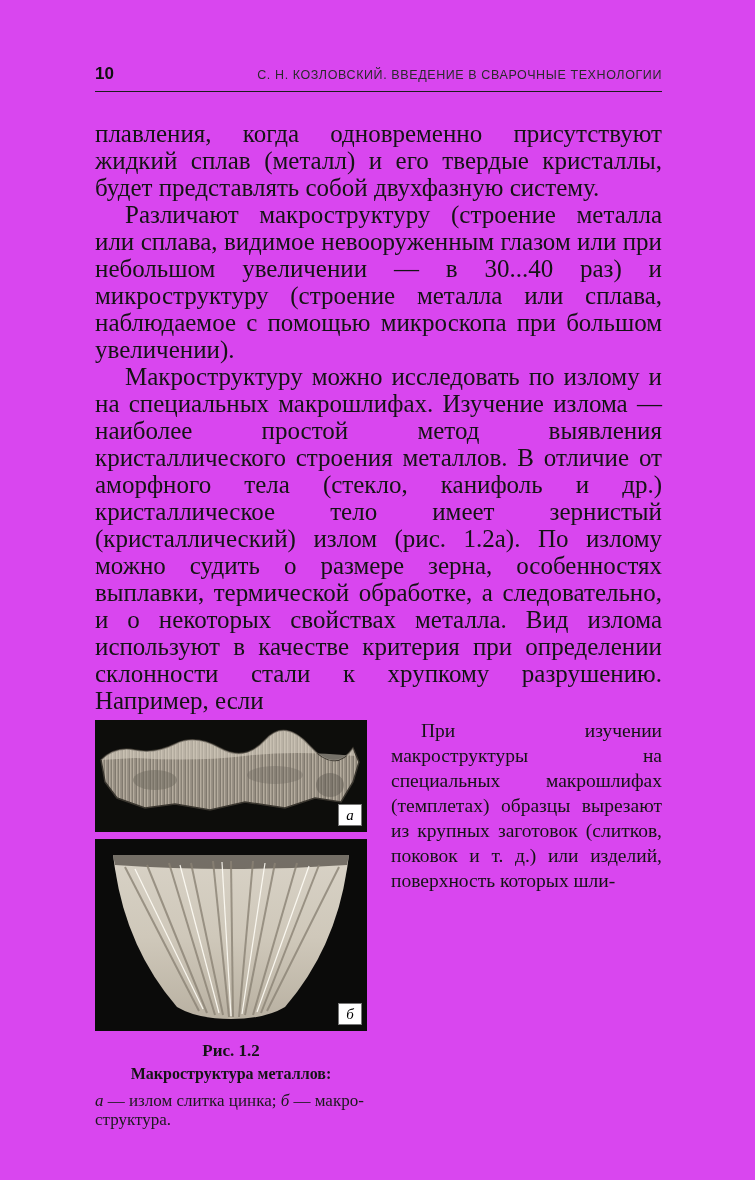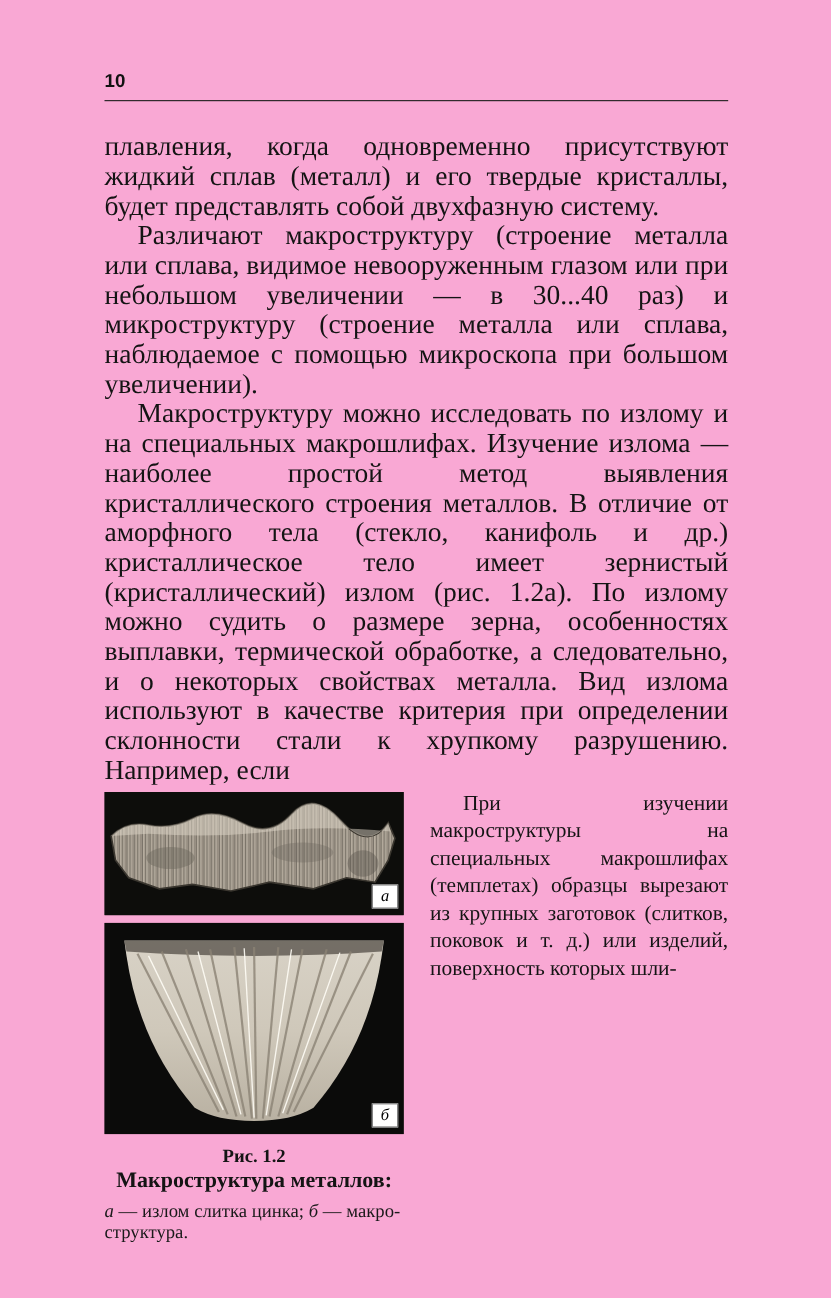--- a/index.html
+++ b/index.html
@@ -1,21 +1,21 @@
 <!DOCTYPE html>
 <html lang="ru"><head>
 <meta charset="utf-8">
 <style>
   html, body { margin: 0; padding: 0; background: #e8e8e8; }
   .page {
     position: relative;
     width: 755px;
     height: 1180px;
     margin: 0 auto;
-    background: #f9a8d4;
+    background: #d946ef;
     font-family: "Liberation Serif", serif;
     color: #141414;
     overflow: hidden;
   }
   .inner {
     position: absolute;
     left: 95px;
     top: 64px;
     width: 567px;
   }
@@ -85,21 +85,21 @@
   figcaption { margin-top: 9px; }
   .cap-title {
     text-align: center;
     font-weight: bold;
     font-size: 17px;
     line-height: 21px;
   }
   .cap-sub {
     text-align: center;
     font-weight: bold;
-    font-size: 20px;
+    font-size: 16px;
     line-height: 21px;
     margin-top: 2px;
   }
   .cap-detail {
     margin-top: 7px;
     font-size: 17px;
     line-height: 19px;
     text-align: left;
     color: #1a1a1a;
   }
@@ -115,20 +115,21 @@
   .sidecol p.noindent { text-indent: 0; }
 </style>
 </head>
 <body>
 
 <div class="page">
   <div class="inner">
 
     <div class="pagehead">
       <span class="pagenum">10</span>
+      <span class="running">С. Н. КОЗЛОВСКИЙ. ВВЕДЕНИЕ В СВАРОЧНЫЕ ТЕХНОЛОГИИ</span>
     </div>
     <div class="rule"></div>
 
     <div class="bodytext">
       <p class="noindent">плавления, когда одновременно присутствуют жидкий сплав (металл) и его твердые кристаллы, будет представлять собой двухфазную систему.</p>
       <p>Различают макроструктуру (строение металла или сплава, видимое невооруженным глазом или при небольшом увеличении — в 30...40 раз) и микроструктуру (строение металла или сплава, наблюдаемое с помощью микроскопа при большом увеличении).</p>
       <p>Макроструктуру можно исследовать по излому и на специальных макрошлифах. Изучение излома — наиболее простой метод выявления кристаллического строения металлов. В отличие от аморфного тела (стекло, канифоль и др.) кристаллическое тело имеет зернистый (кристаллический) излом (рис. 1.2а). По излому можно судить о размере зерна, особенностях выплавки, термической обработке, а следовательно, и о некоторых свойствах металла. Вид излома используют в качестве критерия при определении склонности стали к хрупкому разрушению. Например, если</p>
 
       <div class="figrow">
 

